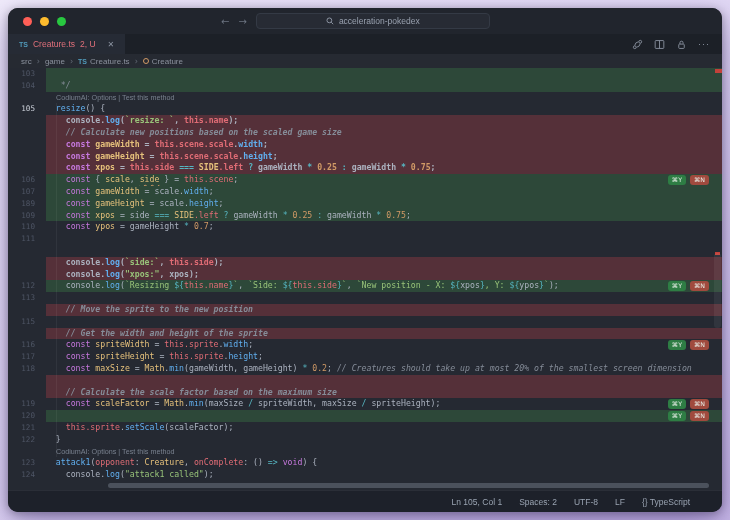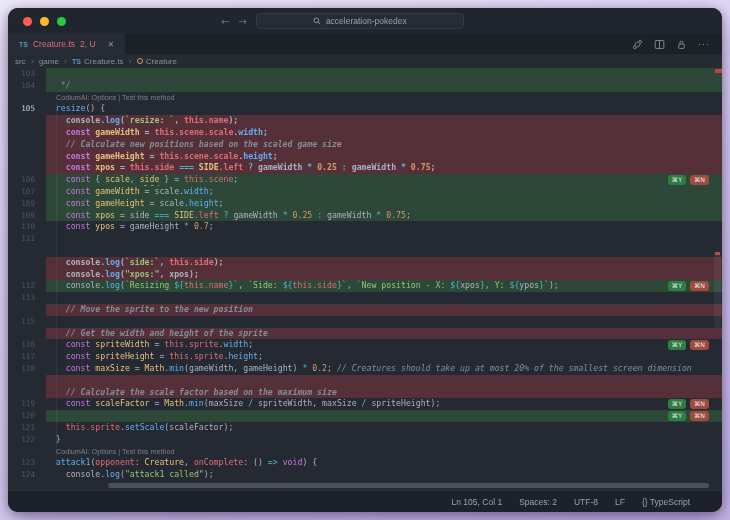--- a/index.html
+++ b/index.html
@@ -16,36 +16,36 @@
     display:flex; flex-direction:column;
   }
   
   .titlebar { height:26px; background:#21252d; position:relative; flex:none; display:flex; align-items:center; }
   .lights { display:flex; gap:8px; padding-left:15px; }
   .light { width:9px; height:9px; border-radius:50%; }
   .light.r { background:#ff5f57; } .light.y { background:#febc2e; } .light.g { background:#28c840; }
   .navsearch { position:absolute; left:213px; top:0; height:26px; display:flex; align-items:center; gap:9px; }
   .navarrow { color:#6b7380; font-size:10px; font-family:"DejaVu Sans",sans-serif; cursor:default; }
   .search-pill {
-    width:208px; height:16px; background:#272b34; border:1px solid #343a45; border-radius:4px;
+    width:234px; height:16px; background:#272b34; border:1px solid #343a45; border-radius:4px;
     display:flex; align-items:center; justify-content:center; gap:5px;
   }
   .search-pill span { color:#99a1af; font-size:8.5px; }
   
   .tabbar { height:20px; background:#1c2027; display:flex; align-items:stretch; position:relative; flex:none; }
   .tab { display:flex; align-items:center; gap:5px; padding:0 11px; background:#262b35; font-size:8.5px; cursor:default; }
   .ts-ico { color:#519aba; font-weight:bold; font-size:7px; letter-spacing:0; }
   .tab-label, .tab-deco { color:#e0707a; }
   .tab-close { color:#8b93a1; margin-left:7px; font-size:8px; font-family:"DejaVu Sans",sans-serif; }
   .tabbar-icons { position:absolute; right:12px; top:0; bottom:0; display:flex; align-items:center; gap:11px; }
   .tbi { display:flex; align-items:center; }
   .tbi svg { stroke:#8f97a5; fill:none; stroke-width:1.1; }
   .ellipsis { color:#8f97a5; font-size:9px; letter-spacing:1px; }
   
-  .breadcrumb { height:14px; background:#262a32; display:flex; align-items:center; gap:5px; padding-left:7px; font-size:8px; color:#8b919d; flex:none; }
+  .breadcrumb { height:14px; background:#262a32; display:flex; align-items:center; gap:5px; padding-left:13px; font-size:8px; color:#8b919d; flex:none; }
   .bc-sep { color:#666d79; font-family:"DejaVu Sans",sans-serif; }
   .bc-item { display:flex; align-items:center; gap:3px; }
   .class-ring { width:6px; height:6px; border:1.2px solid #d19a66; border-radius:50%; display:inline-block; }
   
   .editor {
     flex:1; position:relative; background:#252932; overflow:hidden;
     font-family:"DejaVu Sans Mono", monospace; font-size:8.2px; line-height:11.8px;
   }
   .lines { position:absolute; top:0; left:0; right:0; }
   .row { height:11.8px; display:flex; white-space:pre; position:relative; }
@@ -150,22 +150,22 @@
     </span>
   </div>
 
   <div class="editor">
     <div class="lines">
         <div class="row bg-g"><span class="ln">103</span></div>
         <div class="row bg-g"><span class="ln">104</span><span class="code"><span class="s-c">   */</span></span></div>
         <div class="row lens"><span class="ln"></span><span class="code">CodiumAI: Options | Test this method</span></div>
         <div class="row"><span class="ln cur">105</span><span class="code"><span class="s-d">  </span><span class="s-f">resize</span><span class="s-d">() {</span></span></div>
         <div class="row bg-r"><span class="ln"></span><span class="code"><span class="s-d">    console.</span><span class="s-f">log</span><span class="s-d">(</span><span class="s-s">`resize: `</span><span class="s-d">, </span><span class="s-p">this.name</span><span class="s-d">);</span></span></div>
+        <div class="row bg-r"><span class="ln"></span><span class="code"><span class="s-c">    // Calculate new positions based on the scaled game size</span></span></div>
         <div class="row bg-r"><span class="ln"></span><span class="code"><span class="s-d">    </span><span class="s-k">const</span><span class="s-v"> gameWidth</span><span class="s-d"> = </span><span class="s-p">this.scene.scale</span><span class="s-d">.</span><span class="s-f">width</span><span class="s-d">;</span></span></div>
-        <div class="row bg-r"><span class="ln"></span><span class="code"><span class="s-c">    // Calculate new positions based on the scaled game size</span></span></div>
         <div class="row bg-r"><span class="ln"></span><span class="code"><span class="s-d">    </span><span class="s-k">const</span><span class="s-v"> gameHeight</span><span class="s-d"> = </span><span class="s-p">this.scene.scale</span><span class="s-d">.</span><span class="s-f">height</span><span class="s-d">;</span></span></div>
         <div class="row bg-r"><span class="ln"></span><span class="code"><span class="s-d">    </span><span class="s-k">const</span><span class="s-v"> xpos</span><span class="s-d"> = </span><span class="s-p">this.side</span><span class="s-o"> === </span><span class="s-v">SIDE</span><span class="s-p">.left</span><span class="s-o"> ? </span><span class="s-d">gameWidth </span><span class="s-o">* </span><span class="s-n">0.25</span><span class="s-o"> : </span><span class="s-d">gameWidth </span><span class="s-o">* </span><span class="s-n">0.75</span><span class="s-d">;</span></span></div>
         <div class="row bg-g"><span class="ln">106</span><span class="code"><span class="s-d">    </span><span class="s-k">const</span><span class="s-d"> { </span><span class="s-v">scale</span><span class="s-d">, </span><span class="s-w">side</span><span class="s-d"> } = </span><span class="s-p">this.scene</span><span class="s-d">;</span></span><span class="badges"><span class="badge acc">⌘Y</span><span class="badge rej">⌘N</span></span></div>
         <div class="row bg-g"><span class="ln">107</span><span class="code"><span class="s-d">    </span><span class="s-k">const</span><span class="s-v"> gameWidth</span><span class="s-d"> = scale.</span><span class="s-f">width</span><span class="s-d">;</span></span></div>
         <div class="row bg-g"><span class="ln">189</span><span class="code"><span class="s-d">    </span><span class="s-k">const</span><span class="s-v"> gameHeight</span><span class="s-d"> = scale.</span><span class="s-f">height</span><span class="s-d">;</span></span></div>
         <div class="row bg-g"><span class="ln">109</span><span class="code"><span class="s-d">    </span><span class="s-k">const</span><span class="s-v"> xpos</span><span class="s-d"> = side</span><span class="s-o"> === </span><span class="s-v">SIDE</span><span class="s-p">.left</span><span class="s-o"> ? </span><span class="s-d">gameWidth </span><span class="s-o">* </span><span class="s-n">0.25</span><span class="s-o"> : </span><span class="s-d">gameWidth </span><span class="s-o">* </span><span class="s-n">0.75</span><span class="s-d">;</span></span></div>
         <div class="row"><span class="ln">110</span><span class="code"><span class="s-d">    </span><span class="s-k">const</span><span class="s-v"> ypos</span><span class="s-d"> = gameHeight </span><span class="s-o">* </span><span class="s-n">0.7</span><span class="s-d">;</span></span></div>
         <div class="row"><span class="ln">111</span><span class="code"></span></div>
         <div class="row"><span class="ln"></span><span class="code"></span></div>
         <div class="row bg-r"><span class="ln"></span><span class="code"><span class="s-d">    console.</span><span class="s-f">log</span><span class="s-d">(</span><span class="s-s">`side:`</span><span class="s-d">, </span><span class="s-p">this.side</span><span class="s-d">);</span></span></div>

